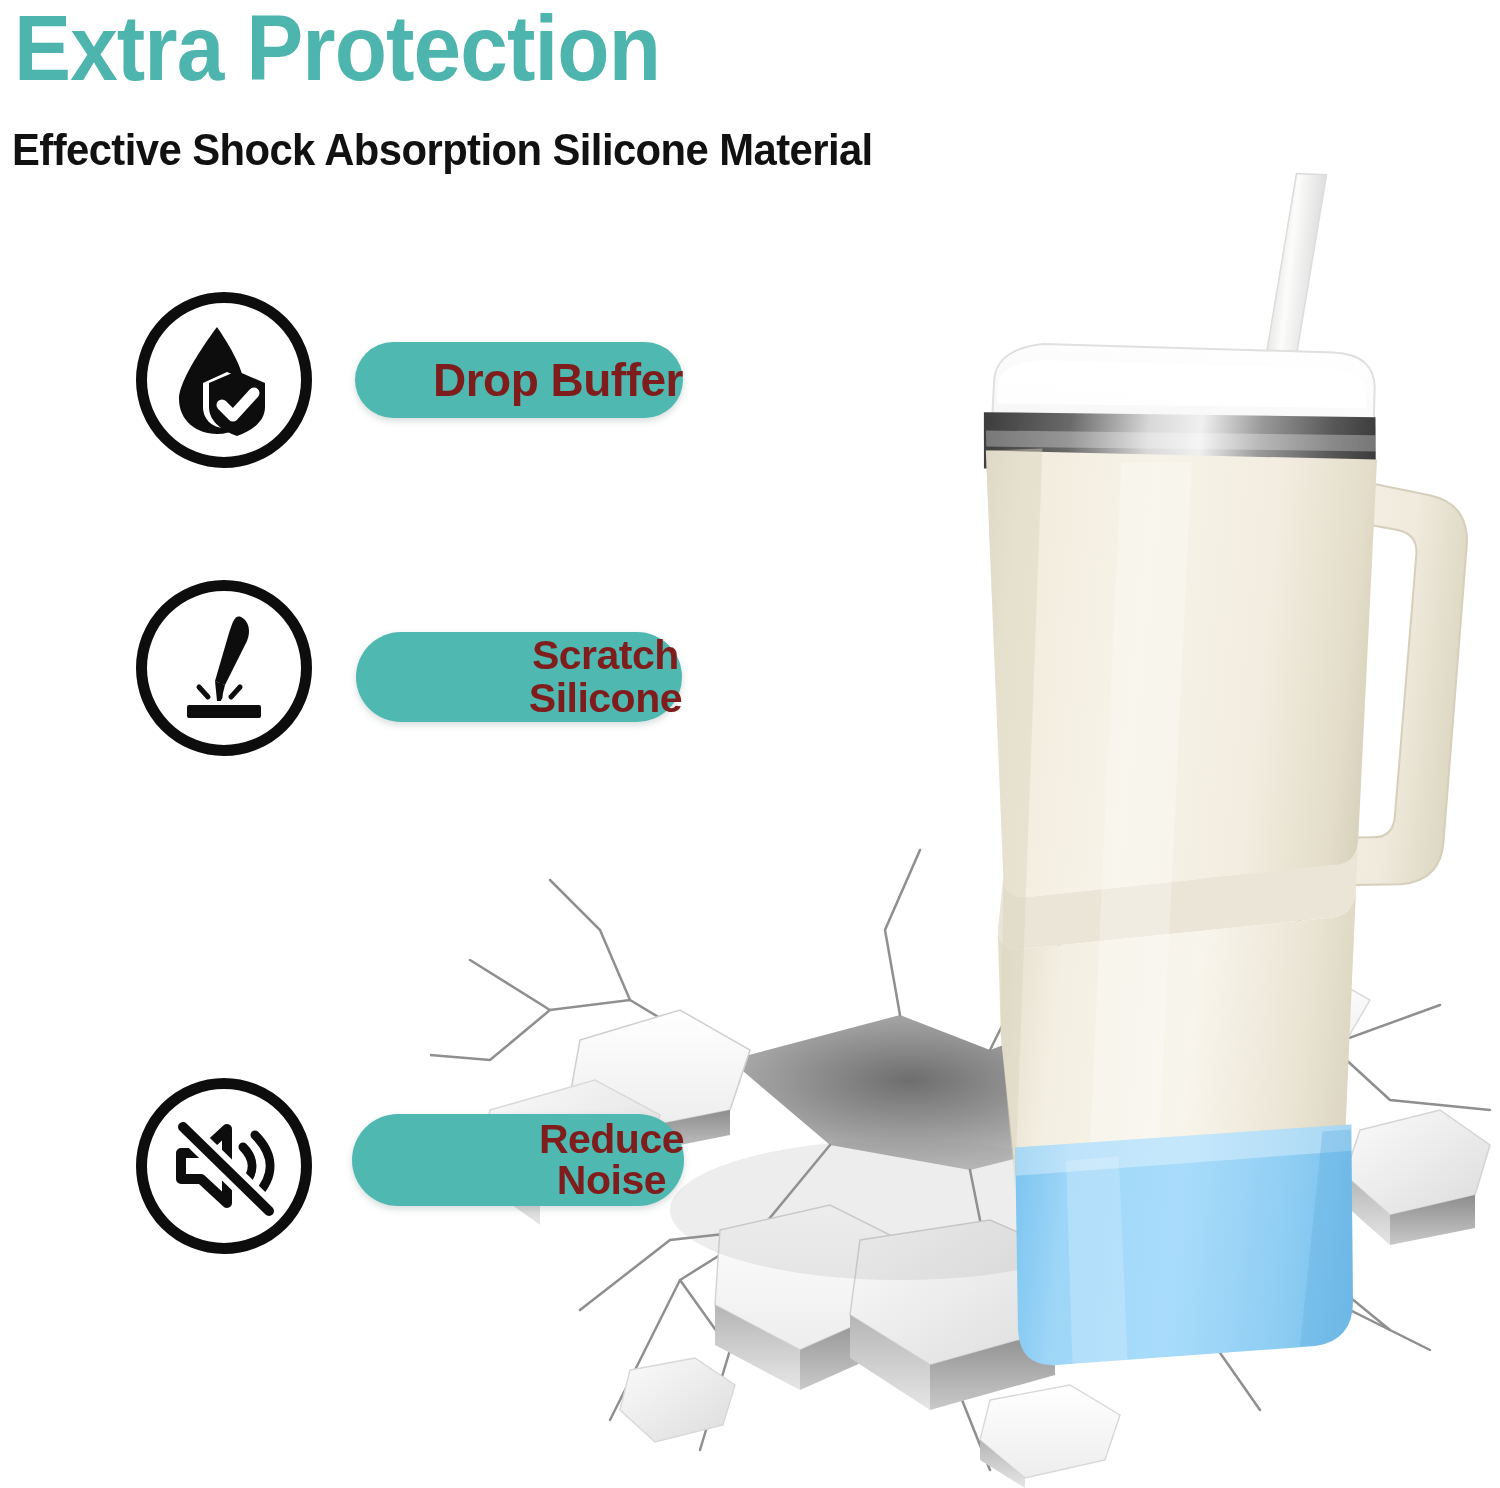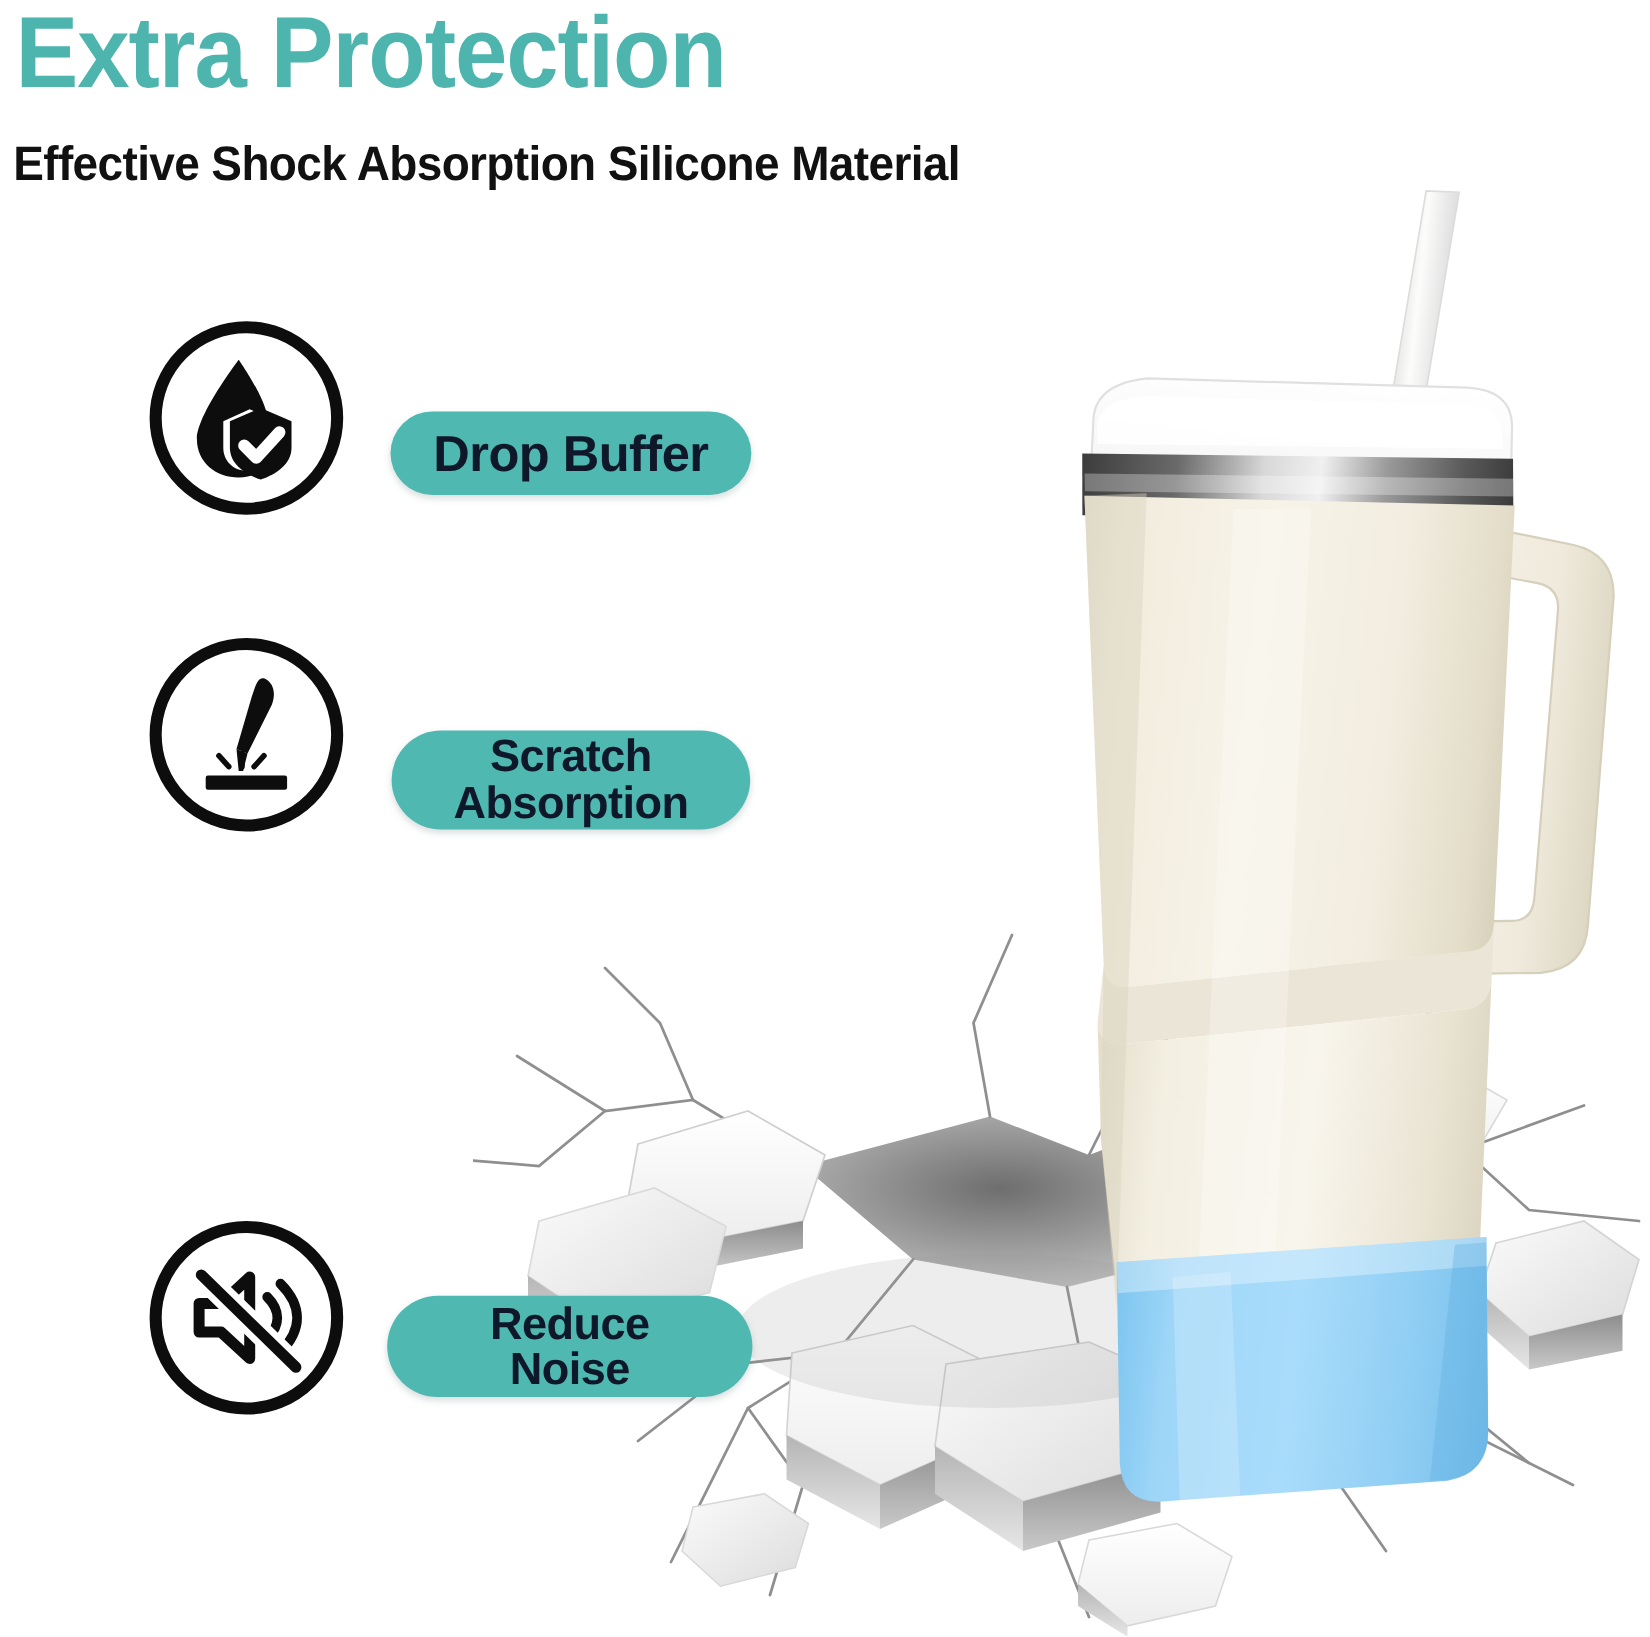--- a/index.html
+++ b/index.html
@@ -29,44 +29,43 @@
     font-weight:700;
     color:#111111;
     letter-spacing:-.6px;
     transform:scaleX(.95);
     transform-origin:left top;
     white-space:nowrap;
   }
 
   
   .feature{position:absolute;left:0;width:720px;height:180px;}
-  .f0{top:290px;} .f1{top:578px;} .f2{top:840px;} .f3{top:1108px;}
+  .f0{top:290px;} .f1{top:578px;} .f2{top:840px;} .f3{top:1076px;}
 
   .icon-circle{
     position:absolute;left:136px;top:2px;
     width:176px;height:176px;border-radius:50%;
     border:11px solid #0d0d0d;
     background:#ffffff;
     box-sizing:border-box;
     display:flex;align-items:center;justify-content:center;
   }
   .icon-circle svg{display:block;}
 
   .pill{
     position:absolute;
     background:#4fb8b1;
     border-radius:999px;
-    display:flex;align-items:center;justify-content:center;
-    color:#0f172a;
+    display:flex;align-items:center;justify-content:flex-end;
+    color:#7f1d1d;
     font-weight:700;
     text-align:center;
     letter-spacing:-.5px;
     line-height:1.0;
     box-shadow:0 3px 7px rgba(120,140,140,.30);
-    margin-top:32px;
   }
   .pill span{display:block;}
   .pill-1line{left:355px;top:52px;width:328px;height:76px;font-size:46px;}
   .pill-2line{left:355px;top:32px;width:328px;height:92px;font-size:41px;}
   .pill-2line .l2{margin-top:2px;}
   .f1 .pill{left:356px;top:54px;width:326px;height:90px;}
   .f2 .pill{left:352px;top:58px;width:330px;height:78px;}
   .f3 .pill{left:352px;top:38px;width:332px;height:92px;}
 
   
@@ -339,21 +338,21 @@
         <g stroke="#0d0d0d" stroke-width="5" stroke-linecap="round">
           <line x1="34" y1="78" x2="43" y2="88"></line>
           <line x1="75" y1="78" x2="66" y2="88"></line>
           <line x1="55" y1="76" x2="55" y2="88"></line>
         </g>
       </svg>
     </div>
     <div class="pill pill-2line">
       <div>
         <span>Scratch</span>
-        <span class="l2">Absorption</span>
+        <span class="l2">Silicone</span>
       </div>
     </div>
   </div>
 
 
   <div class="feature f3">
     <div class="icon-circle">
       <svg width="118" height="118" viewBox="0 0 118 118">
         <path d="M16 46 L36 46 L62 22 L62 96 L36 72 L16 72 Z" fill="none" stroke="#0d0d0d" stroke-width="10" stroke-linejoin="round"></path>
         <path d="M78 40 C90 52 90 66 78 78" fill="none" stroke="#0d0d0d" stroke-width="9" stroke-linecap="round"></path>

